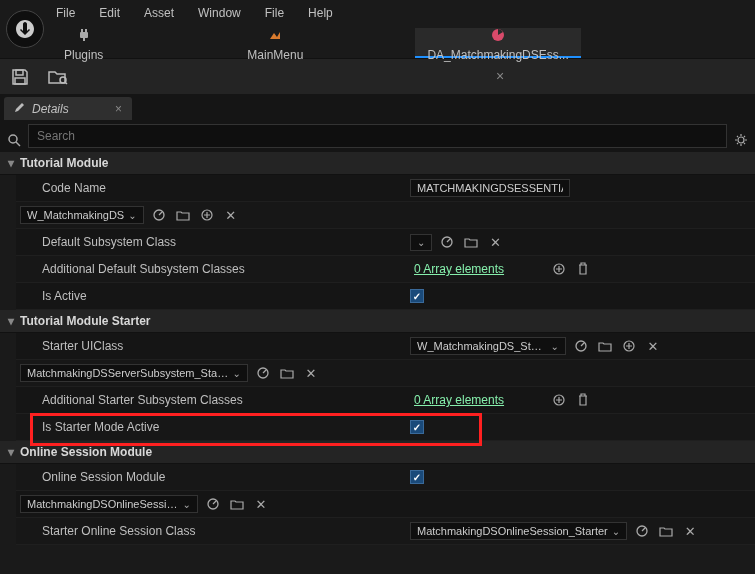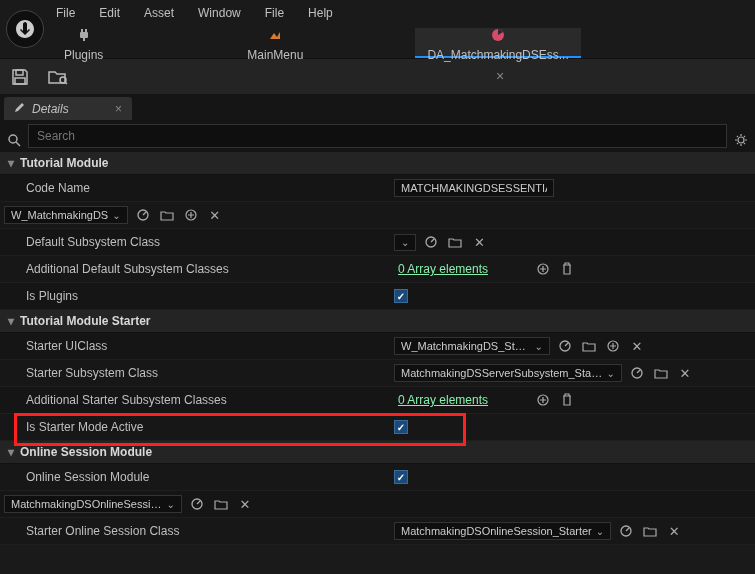--- a/index.html
+++ b/index.html
@@ -117,20 +117,21 @@
   border-bottom: 1px solid #111;
 }
 .section-header .arrow { color:#888; }
 
 .prop-row {
   display: flex;
   align-items: center;
   height: 27px;
   border-bottom: 1px solid #1f1f1f;
   background: #151515;
+  margin-left: 16px;
 }
 .prop-row:nth-child(even) { background: #171717; }
 .prop-label {
   width: 390px;
   padding-left: 26px;
   color: #bfbfbf;
 }
 .prop-value {
   flex: 1;
   display: flex;
@@ -362,21 +363,21 @@
       </span>
     <span class="icon-btn">
         <svg width="14" height="14" viewBox="0 0 14 14">
           <path d="M3 3 L11 3 M5 3 L5 1 L9 1 L9 3 M4 3 L4 12 L10 12 L10 3" fill="none" stroke="#aaa" stroke-width="1.2"></path>
         </svg>
       </span>
   </div>
 </div>
 
 <div class="prop-row">
-  <div class="prop-label">Is Plugins</div>
+  <div class="prop-label">Is Active</div>
   <div class="prop-value">
     <div class="checkbox">✓</div>
   </div>
 </div>
 
 <div class="section-header">
   <span class="arrow">▾</span>
   <span>Tutorial Module Starter</span>
 </div>
 
@@ -402,21 +403,20 @@
         <svg width="14" height="14" viewBox="0 0 14 14">
           <circle cx="7" cy="7" r="5" fill="none" stroke="#aaa" stroke-width="1.2"></circle>
           <path d="M7 4 L7 10 M4 7 L10 7" stroke="#aaa" stroke-width="1.2"></path>
         </svg>
       </span>
     <span class="icon-btn">✕</span>
   </div>
 </div>
 
 <div class="prop-row">
-  <div class="prop-label">Starter Subsystem Class</div>
   <div class="prop-value">
     <div class="dropdown" style="max-width:228px">
       <span class="dd-text">MatchmakingDSServerSubsystem_Starter</span>
       <span class="chev">⌄</span>
     </div>
     <span class="icon-btn">
         <svg width="14" height="14" viewBox="0 0 14 14">
           <circle cx="7" cy="7" r="5" fill="none" stroke="#aaa" stroke-width="1.3"></circle>
           <path d="M10 4 L7 7" stroke="#aaa" stroke-width="1.3"></path>
         </svg>

